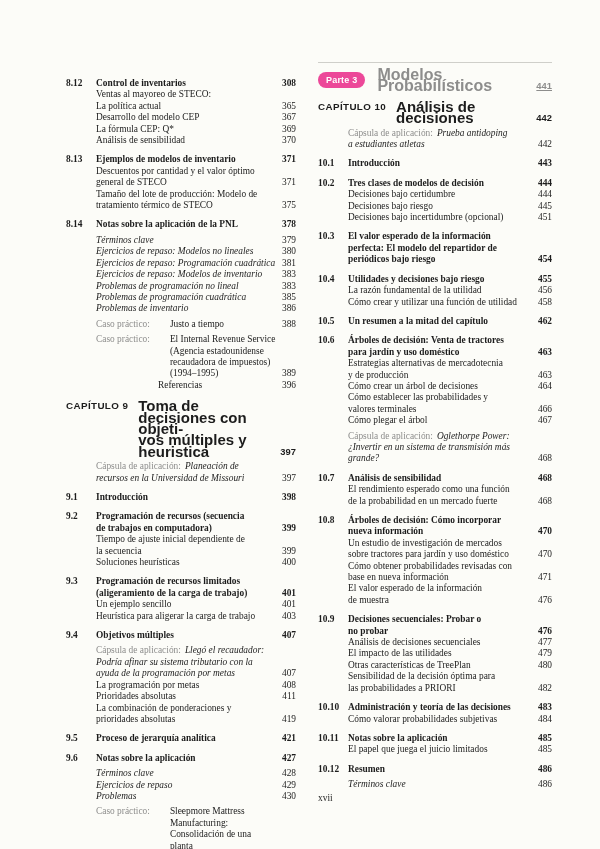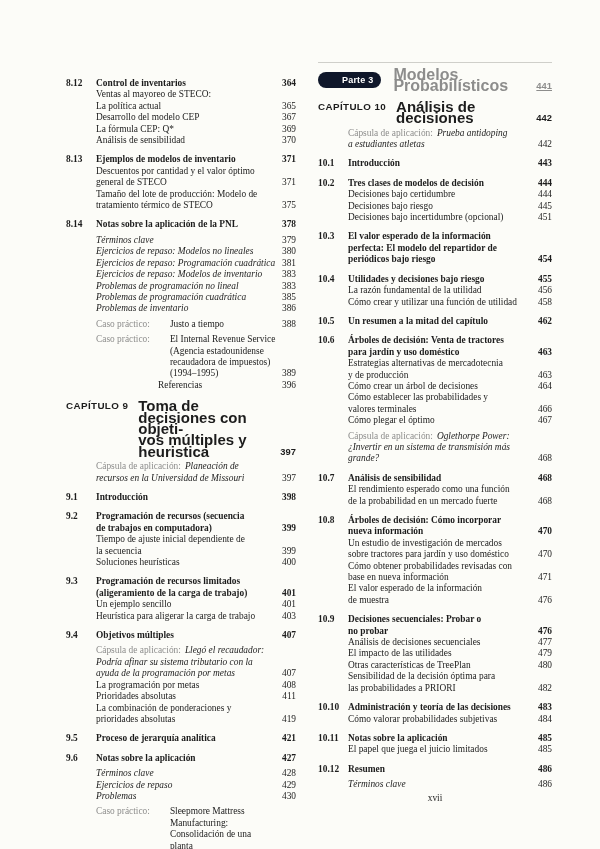--- a/index.html
+++ b/index.html
@@ -50,43 +50,43 @@
   .e-chapter .txt{font-weight:bold; font-size:15px;}
   .e-chapter .pg{font-weight:bold;}
 
   
   .e-part{
     align-items:center; padding-top:6px; margin-bottom:5px;
     border-top:1px solid #cfcfca;
     font-family:"Liberation Sans", sans-serif;
   }
   .part-badge{
-    flex:none; background:#0f172a; color:#ffffff;
+    flex:none; background:#ec4899; color:#ffffff;
     font-weight:bold; font-size:9px; line-height:10px;
-    padding:3px 8px 3px 24px; border-radius:9px;
+    padding:3px 8px 3px 8px; border-radius:9px;
     letter-spacing:0.2px;
   }
   .e-part .txt{
     padding-left:12px; font-weight:bold; color:#8d8d8c; font-size:16px;
   }
   .e-part .pg{font-weight:bold; color:#8d8d8c;text-decoration:underline;}
 
   
-  .e-folio{justify-content:center; margin-top:2px;}
+  .e-folio{justify-content:flex-start; margin-top:2px;}
   .e-folio .txt{flex:none; text-align:right;}
 </style>
 </head>
 <body>
 
 <div class="page">
   <div class="col c0">
       <div class="row e-section">
         <span class="num">8.12</span>
         <div class="txt">Control de inventarios</div>
-        <span class="pg">364</span>
+        <span class="pg">308</span>
       </div>
       <div class="row e-sub">
         <div class="txt">Ventas al mayoreo de STECO:
 La política actual</div>
         <span class="pg">365</span>
       </div>
       <div class="row e-sub">
         <div class="txt">Desarrollo del modelo CEP</div>
         <span class="pg">367</span>
       </div>
@@ -350,21 +350,21 @@
       <div class="row e-sub">
         <div class="txt">Cómo crear un árbol de decisiones</div>
         <span class="pg">464</span>
       </div>
       <div class="row e-sub">
         <div class="txt">Cómo establecer las probabilidades y
 valores terminales</div>
         <span class="pg">466</span>
       </div>
       <div class="row e-sub">
-        <div class="txt">Cómo plegar el óptimo</div>
+        <div class="txt">Cómo plegar el árbol</div>
         <span class="pg">467</span>
       </div>
       <div class="row e-cap">
         <div class="txt"><span class="cap-label">Cápsula de aplicación:</span><span class="cap-text">Oglethorpe Power:
 ¿Invertir en un sistema de transmisión más
 grande?</span></div>
         <span class="pg">468</span>
       </div>
       <div class="row e-section">
         <span class="num">10.7</span>

